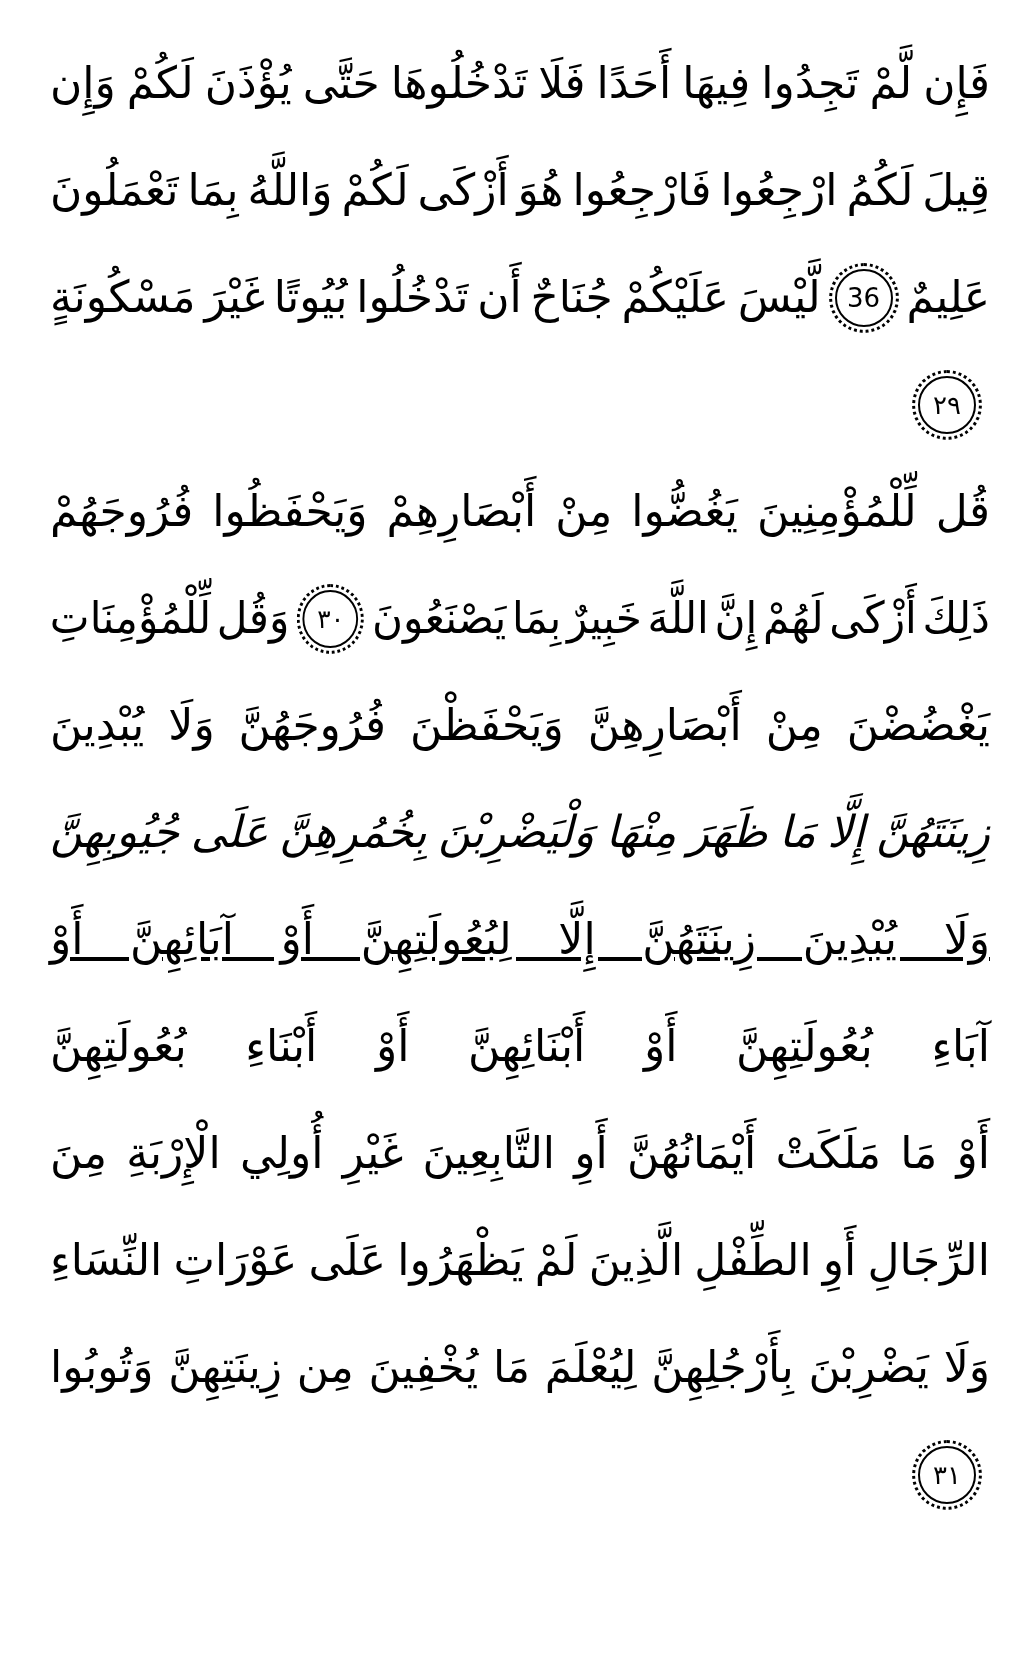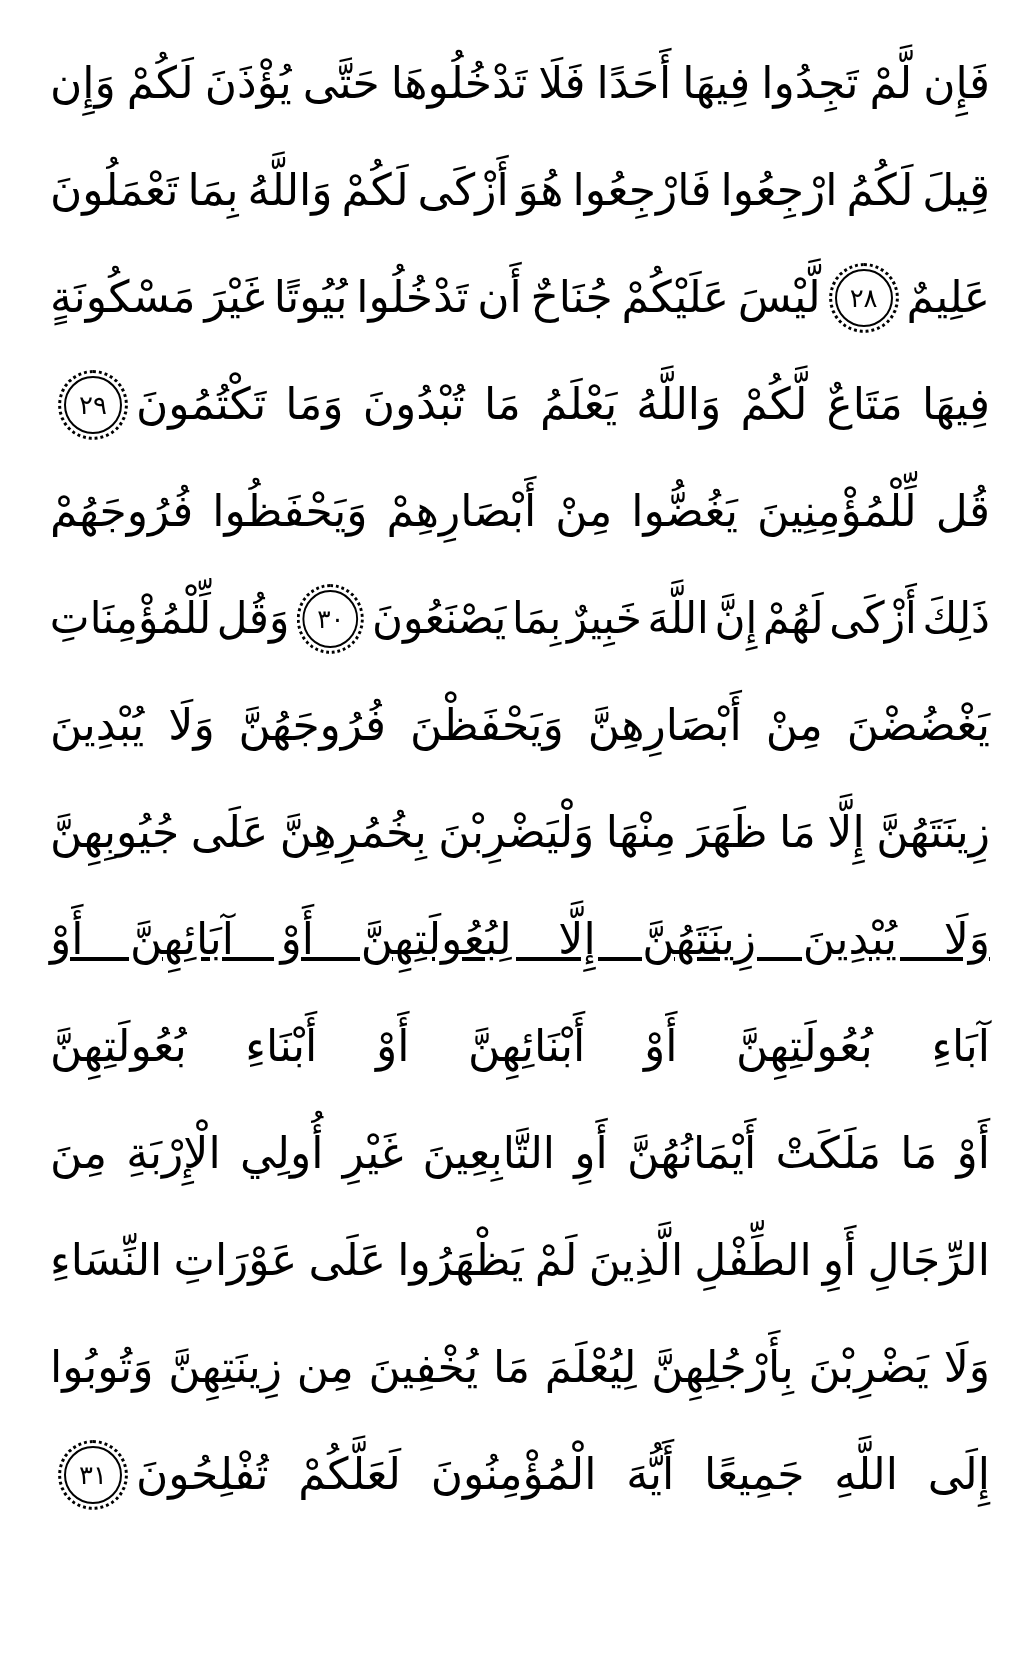--- a/index.html
+++ b/index.html
@@ -75,28 +75,27 @@
     </div>
     <div class="line">
       <div class="line-inner" style="word-spacing: -5.01042px;">
         <span class="line-text">قِيلَ لَكُمُ ارْجِعُوا فَارْجِعُوا هُوَ أَزْكَى لَكُمْ وَاللَّهُ بِمَا تَعْمَلُونَ</span>
       </div>
     </div>
     <div class="line">
       <div class="line-inner" style="word-spacing: -5.2567px;">
         <span class="line-text">عَلِيمٌ</span>
         <span class="ayah-marker">
-          <span class="ayah-num">٢٨</span>
+          <span class="ayah-num">36</span>
         </span>
         <span class="line-text">لَّيْسَ عَلَيْكُمْ جُنَاحٌ أَن تَدْخُلُوا بُيُوتًا غَيْرَ مَسْكُونَةٍ</span>
       </div>
     </div>
     <div class="line">
       <div class="line-inner" style="word-spacing: 5.07227px;">
-        <span class="line-text">فِيهَا مَتَاعٌ لَّكُمْ وَاللَّهُ يَعْلَمُ مَا تُبْدُونَ وَمَا تَكْتُمُونَ</span>
         <span class="ayah-marker">
           <span class="ayah-num">٢٩</span>
         </span>
       </div>
     </div>
     <div class="line">
       <div class="line-inner" style="word-spacing: 5.0026px; justify-content: center;">
         <span class="line-text">قُل لِّلْمُؤْمِنِينَ يَغُضُّوا مِنْ أَبْصَارِهِمْ وَيَحْفَظُوا فُرُوجَهُمْ</span>
       </div>
     </div>
@@ -108,21 +107,21 @@
         </span>
         <span class="line-text">وَقُل لِّلْمُؤْمِنَاتِ</span>
       </div>
     </div>
     <div class="line">
       <div class="line-inner" style="word-spacing: 9.96354px;">
         <span class="line-text">يَغْضُضْنَ مِنْ أَبْصَارِهِنَّ وَيَحْفَظْنَ فُرُوجَهُنَّ وَلَا يُبْدِينَ</span>
       </div>
     </div>
     <div class="line">
-      <div class="line-inner" style="word-spacing: -2.50195px;">
+      <div class="line-inner" style="word-spacing: -2.50195px; font-style: italic;">
         <span class="line-text">زِينَتَهُنَّ إِلَّا مَا ظَهَرَ مِنْهَا وَلْيَضْرِبْنَ بِخُمُرِهِنَّ عَلَى جُيُوبِهِنَّ</span>
       </div>
     </div>
     <div class="line">
       <div class="line-inner" style="word-spacing: 32.6138px; text-decoration: underline;">
         <span class="line-text">وَلَا يُبْدِينَ زِينَتَهُنَّ إِلَّا لِبُعُولَتِهِنَّ أَوْ آبَائِهِنَّ أَوْ</span>
       </div>
     </div>
     <div class="line">
       <div class="line-inner" style="word-spacing: 44.7031px;">
@@ -139,19 +138,18 @@
         <span class="line-text">الرِّجَالِ أَوِ الطِّفْلِ الَّذِينَ لَمْ يَظْهَرُوا عَلَى عَوْرَاتِ النِّسَاءِ</span>
       </div>
     </div>
     <div class="line">
       <div class="line-inner" style="word-spacing: 0.771484px;">
         <span class="line-text">وَلَا يَضْرِبْنَ بِأَرْجُلِهِنَّ لِيُعْلَمَ مَا يُخْفِينَ مِن زِينَتِهِنَّ وَتُوبُوا</span>
       </div>
     </div>
     <div class="line">
       <div class="line-inner" style="word-spacing: 15.7318px;">
-        <span class="line-text">إِلَى اللَّهِ جَمِيعًا أَيُّهَ الْمُؤْمِنُونَ لَعَلَّكُمْ تُفْلِحُونَ</span>
         <span class="ayah-marker">
           <span class="ayah-num">٣١</span>
         </span>
       </div>
     </div>
   </div>
 
 </body></html>

